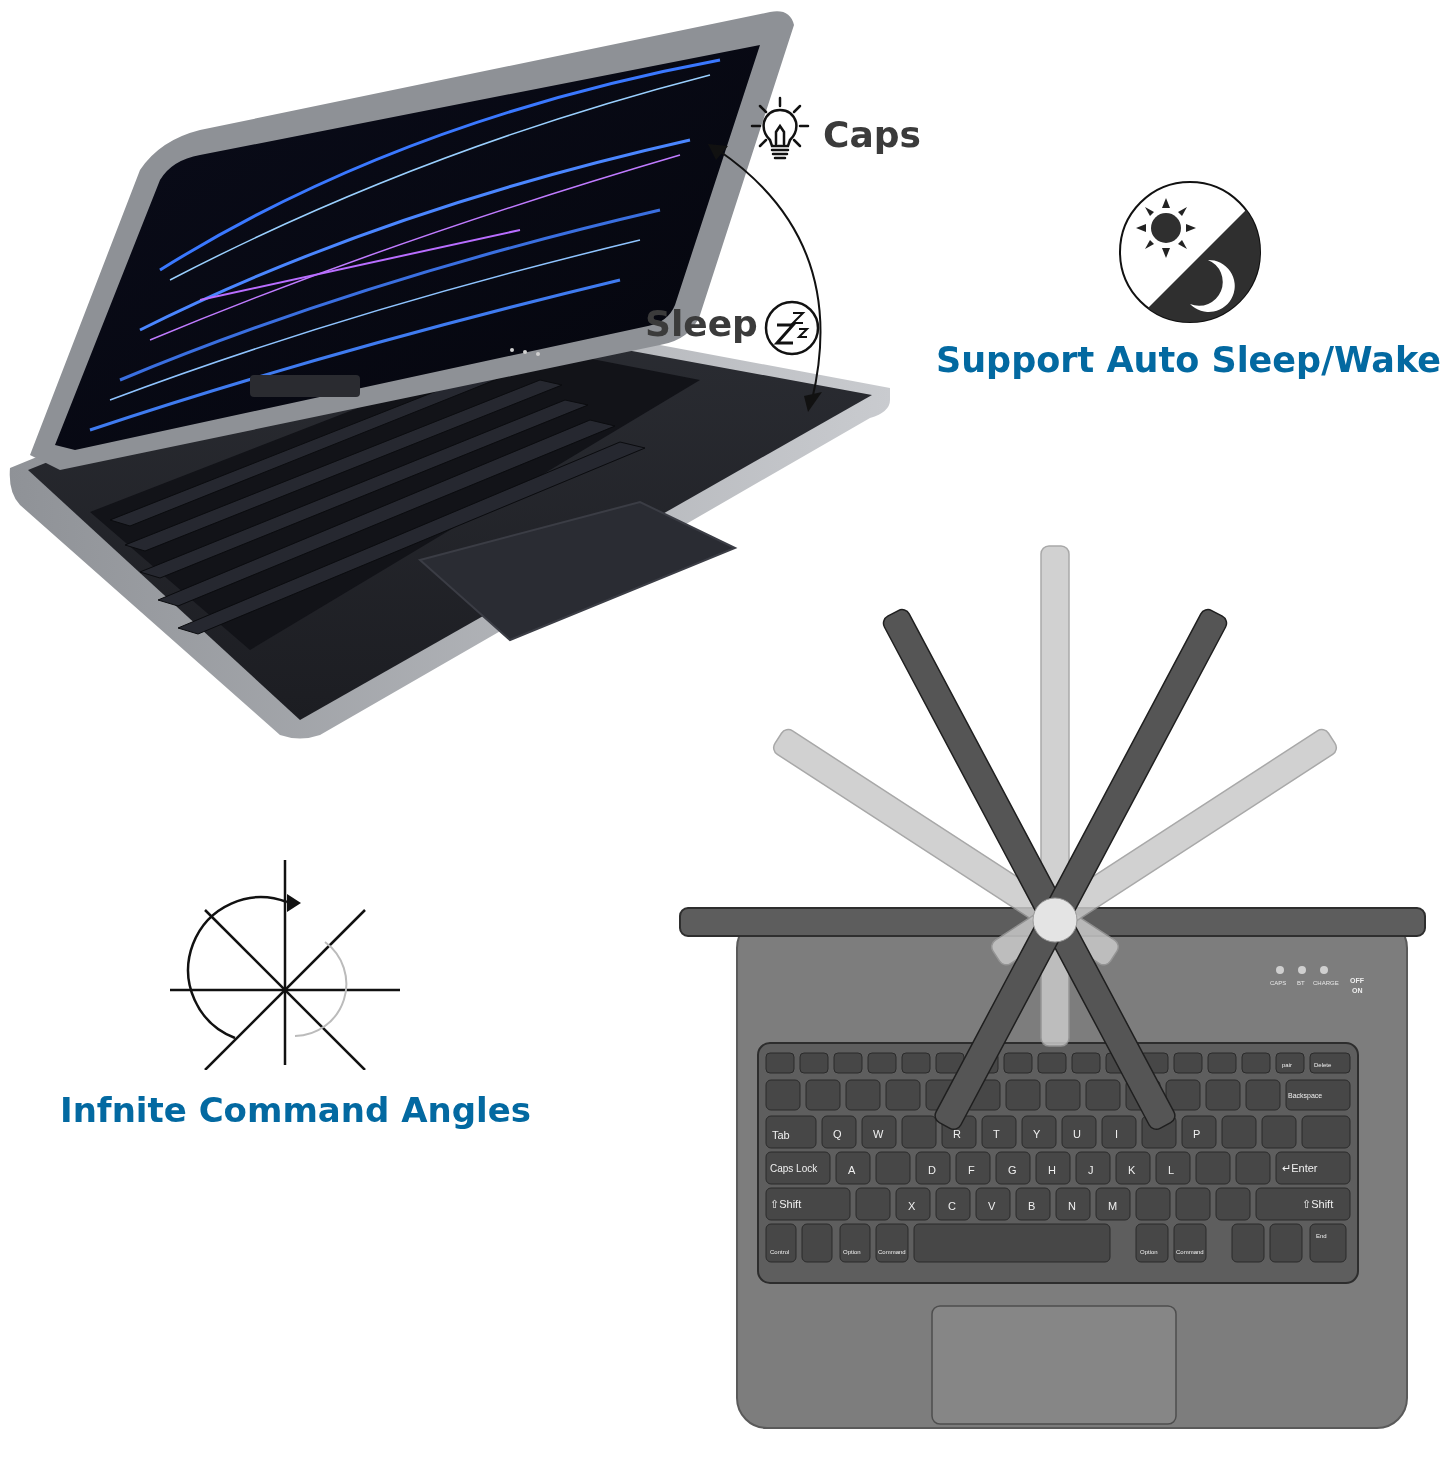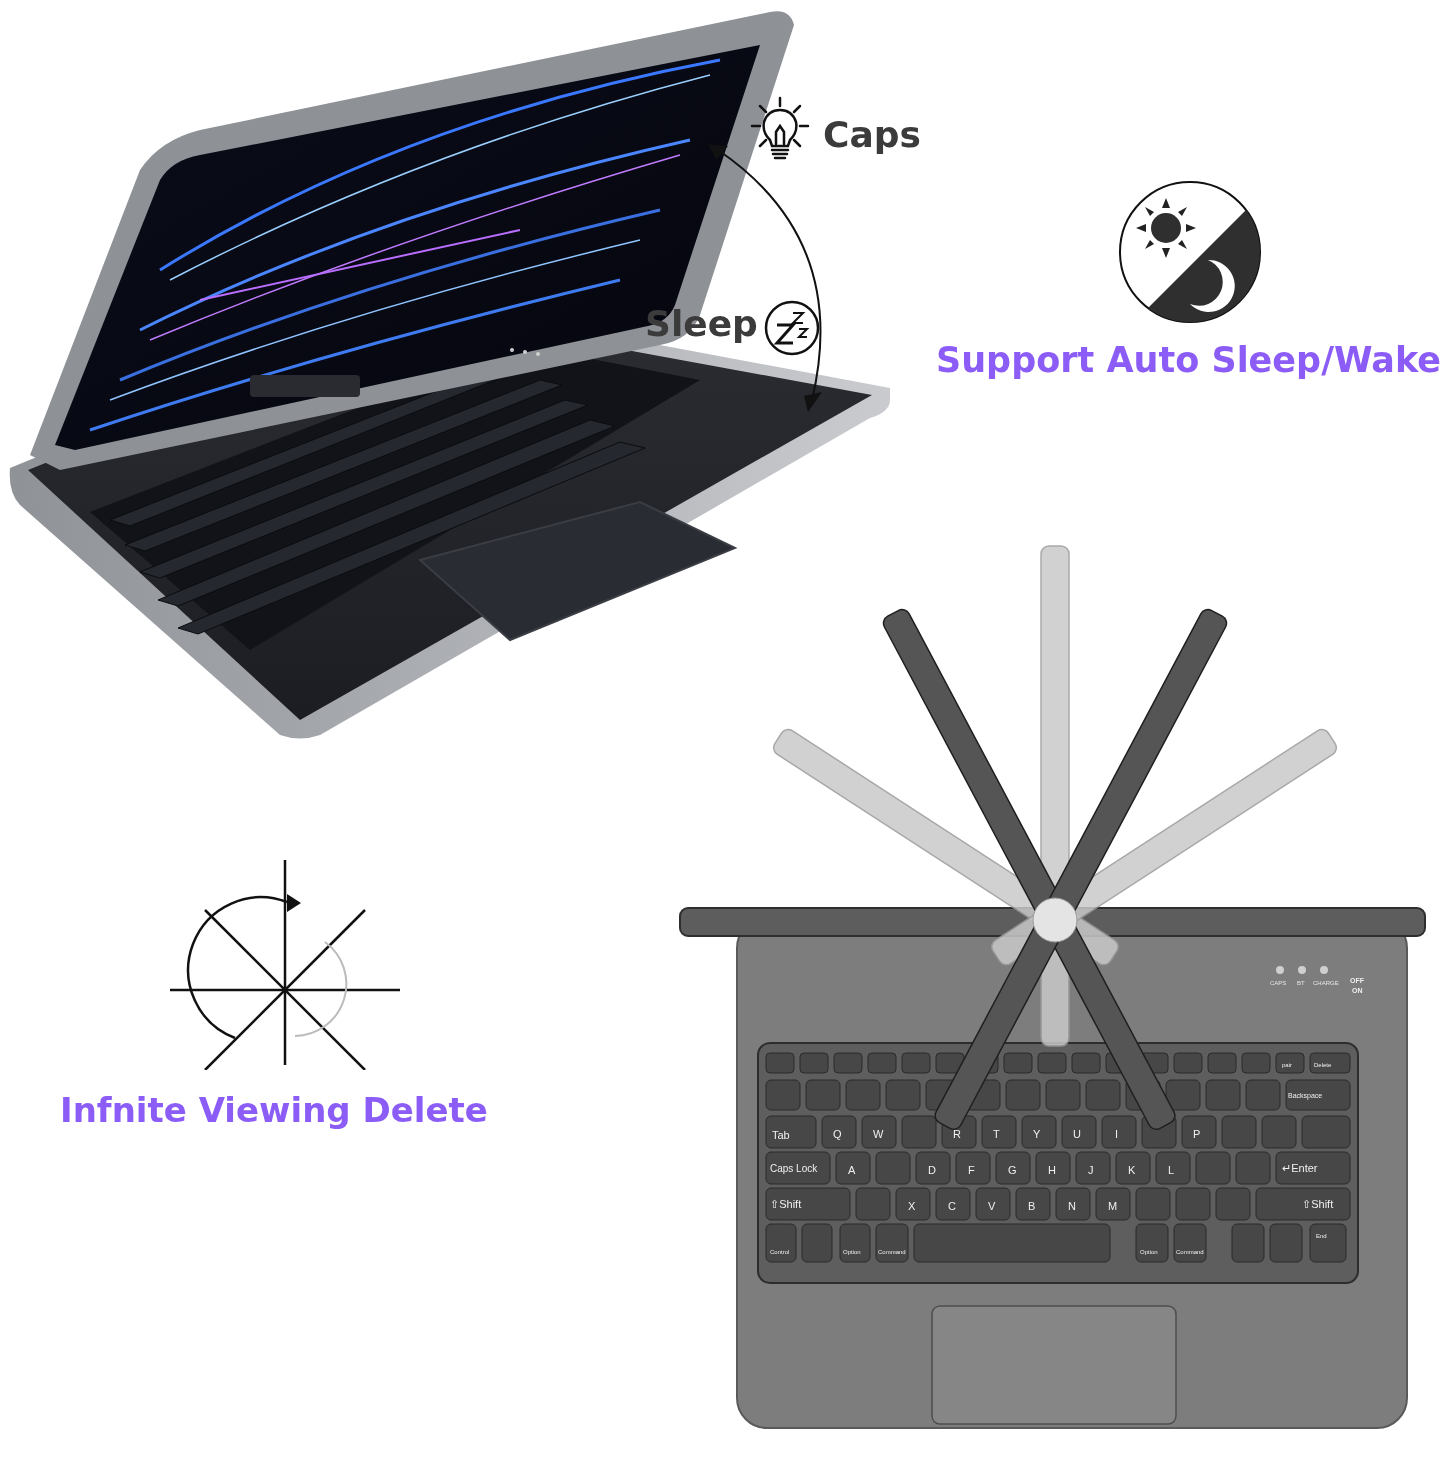--- a/index.html
+++ b/index.html
@@ -1,19 +1,19 @@
 <!DOCTYPE html>
 <html><head>
 <meta charset="utf-8">
 <style>
   html, body { margin: 0; padding: 0; background: #ffffff; }
   body { width: 1445px; height: 1467px; position: relative; overflow: hidden; font-family: "DejaVu Sans", sans-serif; }
   .abs { position: absolute; }
   .label-gray { color: #3b3b3b; font-weight: bold; font-family: "DejaVu Sans", sans-serif; }
-  .label-black { color: #8b5cf6; font-weight: bold; font-family: "DejaVu Sans", sans-serif; }
+  .label-black { color: #0369a1; font-weight: bold; font-family: "DejaVu Sans", sans-serif; }
   svg { display: block; }
   .key-text { font-family: "Liberation Sans", sans-serif; }
 </style>
 </head>
 <body>
 
 <div class="abs" style="left:0;top:0;width:900px;height:740px;">
   <svg width="900" height="740" viewBox="0 0 900 740">
     <defs>
       <linearGradient id="screenGrad" x1="0" y1="0" x2="1" y2="1">
@@ -138,21 +138,21 @@
     <g stroke="#111" stroke-width="2.5" fill="none">
       <line x1="120" y1="0" x2="120" y2="205"></line>
       <line x1="5" y1="130" x2="235" y2="130"></line>
       <line x1="40" y1="50" x2="200" y2="210"></line>
       <line x1="200" y1="50" x2="40" y2="210"></line>
       <path d="M70,178 A52,52 0 0 1 122,42"></path>
     </g>
     <polygon points="122,34 136,43 122,52" fill="#111"></polygon>
     <path d="M160,82 A52,52 0 0 1 130,176" fill="none" stroke="#bbb" stroke-width="2"></path>
   </svg>
-  <span class="abs label-black" style="left:20px;top:230px;font-size:34px;white-space:nowrap;">Infnite Viewing Delete</span>
+  <span class="abs label-black" style="left:20px;top:230px;font-size:34px;white-space:nowrap;">Infnite Command Angles</span>
 </div>
 
 <div class="abs" style="left:670px;top:538px;width:775px;height:897px;">
   <svg width="775" height="897" viewBox="0 0 775 897">
 
     <rect x="67" y="380" width="670" height="510" rx="30" fill="#7d7d7d" stroke="#5a5a5a" stroke-width="2"></rect>
 
     <rect x="10" y="370" width="745" height="28" rx="8" fill="#5d5d5d" stroke="#2e2e2e" stroke-width="2"></rect>
 
     <g fill="#cfcfcf">

